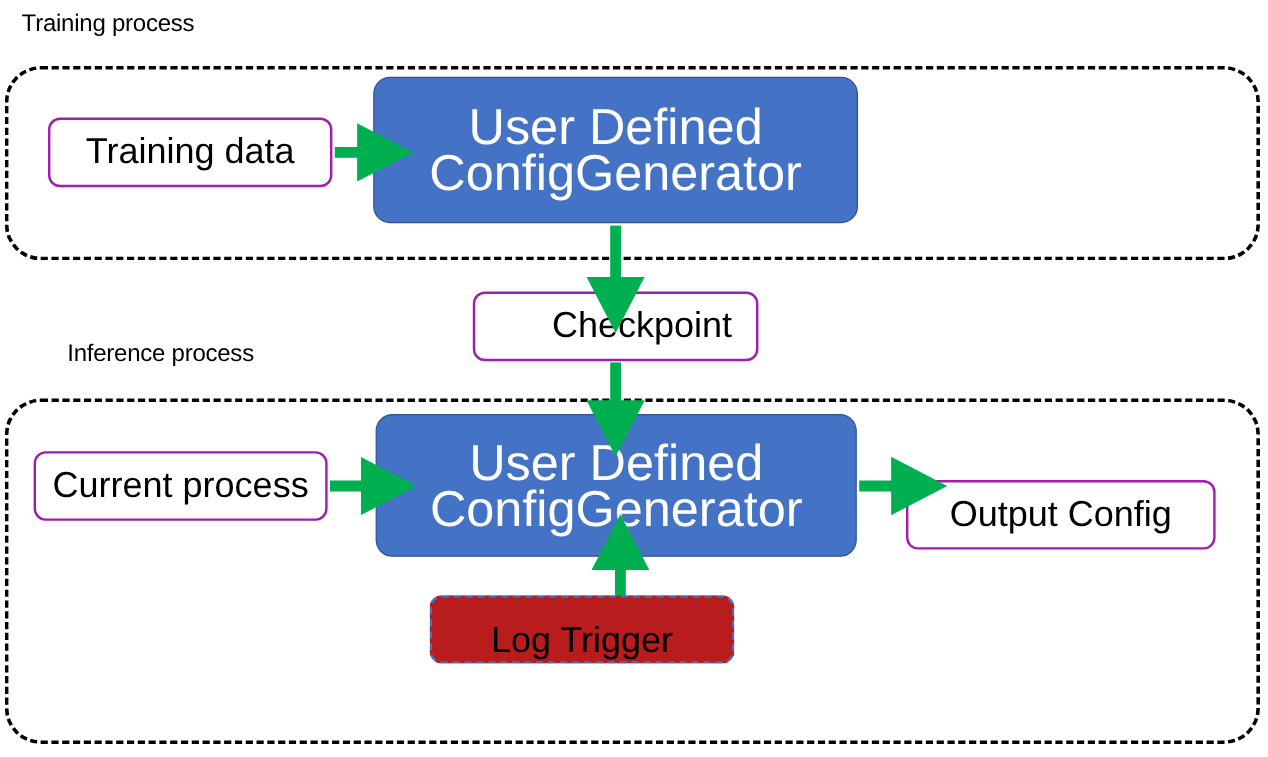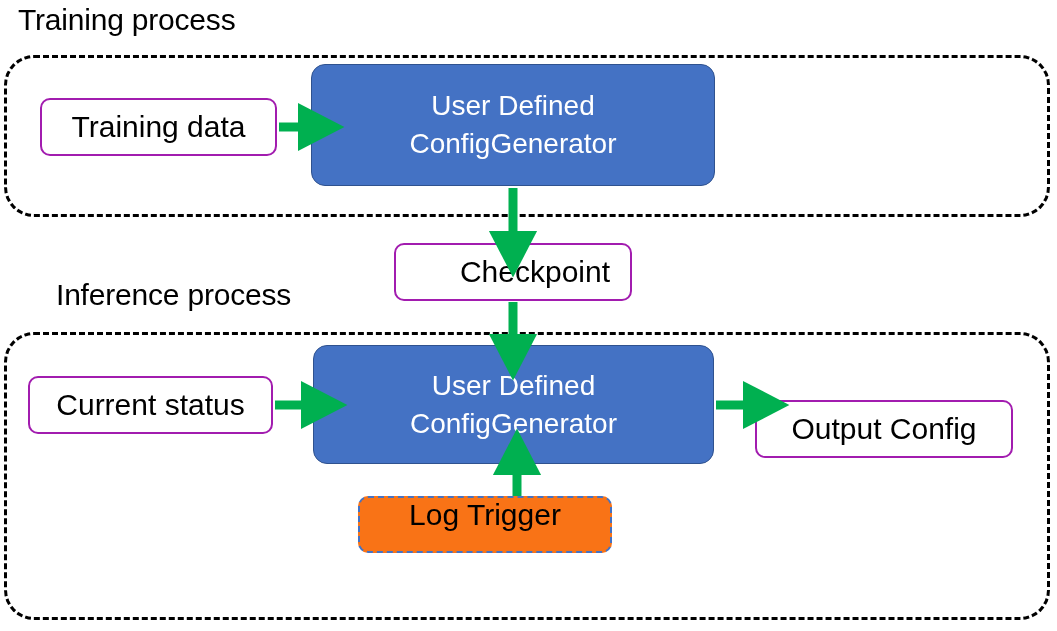--- a/index.html
+++ b/index.html
@@ -15,21 +15,21 @@
     position: relative;
     width: 1057px;
     height: 631px;
     background: #ffffff;
     overflow: hidden;
   }
   .abs { position: absolute; box-sizing: border-box; }
 
   
   .section-title {
-    font-size: 30px;
+    font-size: 20px;
     line-height: 34px;
     color: #000000;
     white-space: nowrap;
     letter-spacing: -0.2px;
   }
 
   
   .process-container {
     border: 3px dashed #000000;
     border-radius: 30px;
@@ -53,32 +53,32 @@
   
   .node-blue {
     border: 1.5px solid #2F528F;
     border-radius: 14px;
     background: #4472C4;
     display: flex;
     flex-direction: column;
     align-items: center;
     justify-content: center;
     color: #ffffff;
-    font-size: 28px;
+    font-size: 42px;
     line-height: 38px;
     white-space: nowrap;
   }
 
   
   .node-trigger {
     border: 2px dashed #4472C4;
     border-radius: 10px;
-    background: #f97316;
+    background: #b91c1c;
     display: flex;
-    align-items: flex-start;
+    align-items: flex-end;
     justify-content: center;
     color: #000000;
     font-size: 30px;
     line-height: 34px;
     white-space: nowrap;
   }
 
   
   #arrow-layer {
     position: absolute;
@@ -108,21 +108,21 @@
 
   <div class="abs node-box" style="left:394px; top:243px; width:238px; height:58px;padding-left:44px;">
     <span>Checkpoint</span>
   </div>
 
   <div class="abs section-title" style="left:18px; top:278px;margin-left:38px;">Inference process</div>
 
   <div class="abs process-container" style="left:4px; top:332px; width:1046px; height:288px;"></div>
 
   <div class="abs node-box" style="left:28px; top:376px; width:245px; height:58px;">
-    <span>Current status</span>
+    <span>Current process</span>
   </div>
 
   <div class="abs node-blue" style="left:313px; top:345px; width:401px; height:119px;">
     <span>User Defined</span>
     <span>ConfigGenerator</span>
   </div>
 
   <div class="abs node-box" style="left:755px; top:376px; width:258px; height:58px;margin-top:24px;">
     <span>Output Config</span>
   </div>

